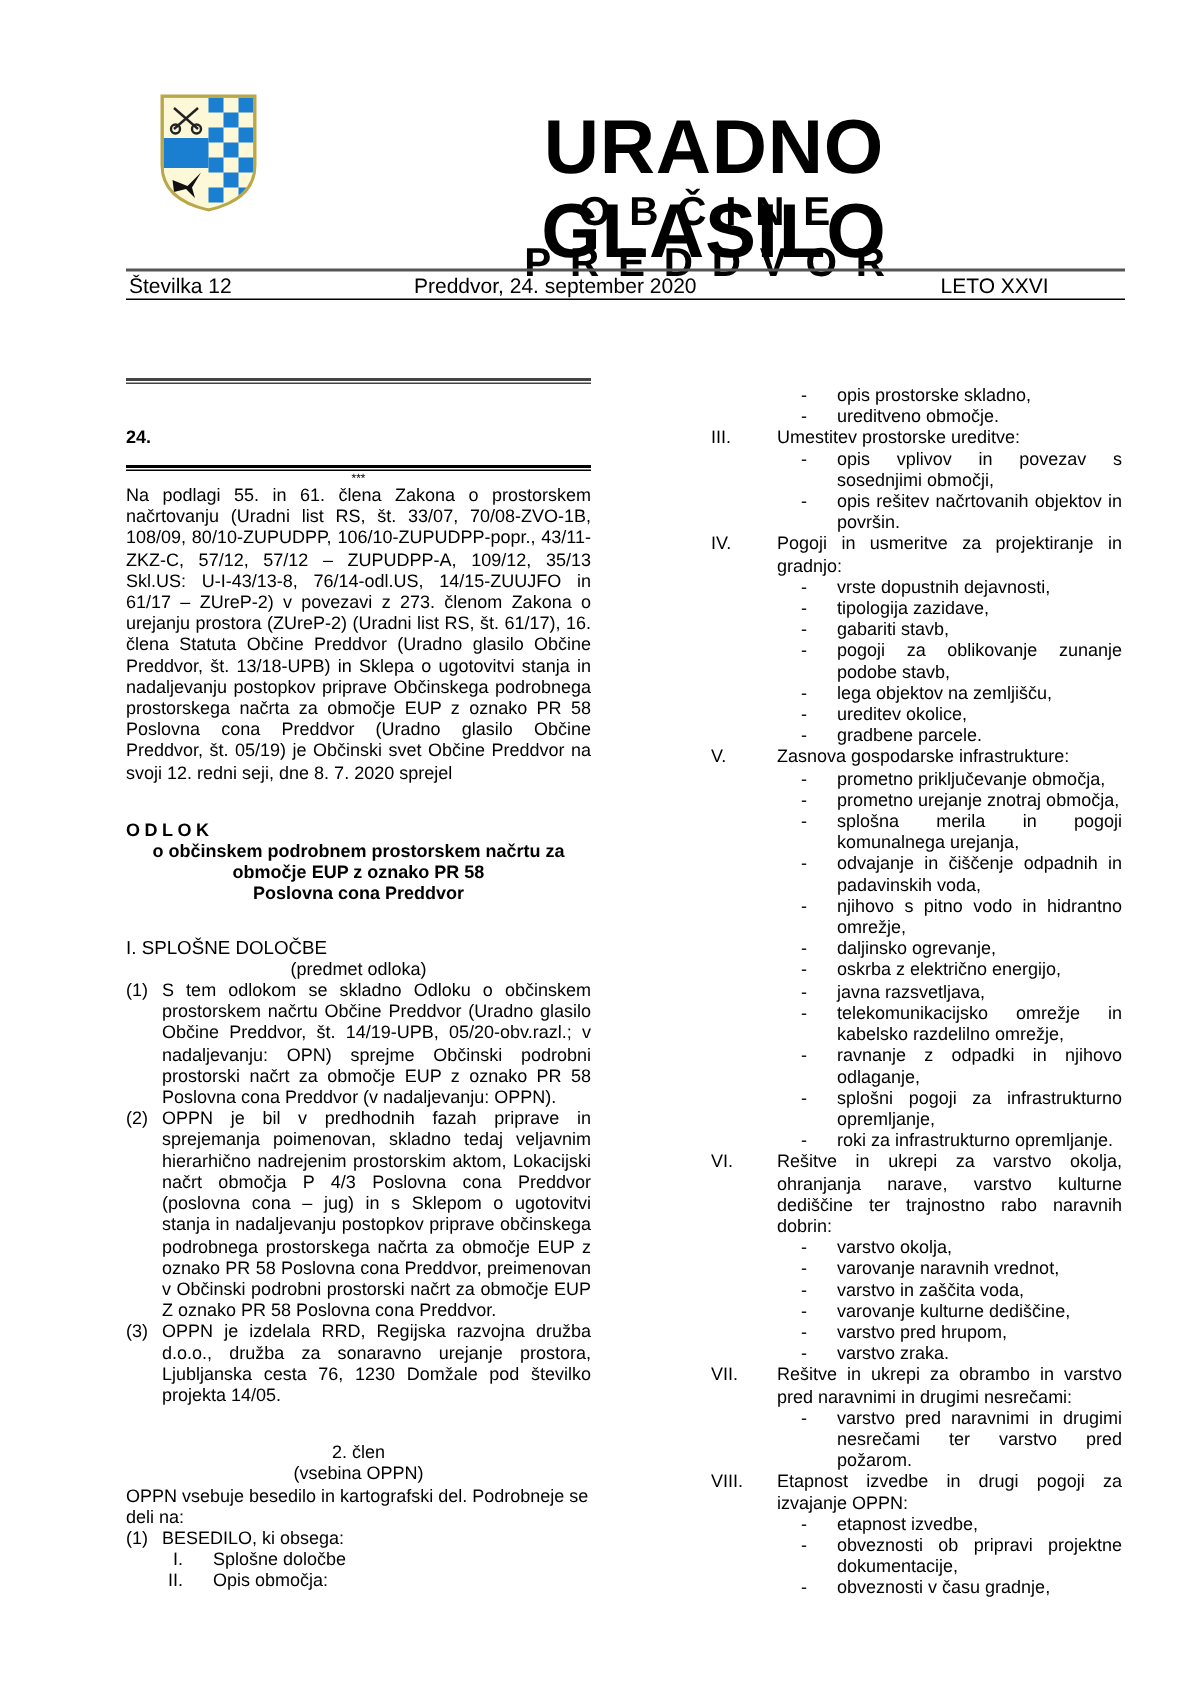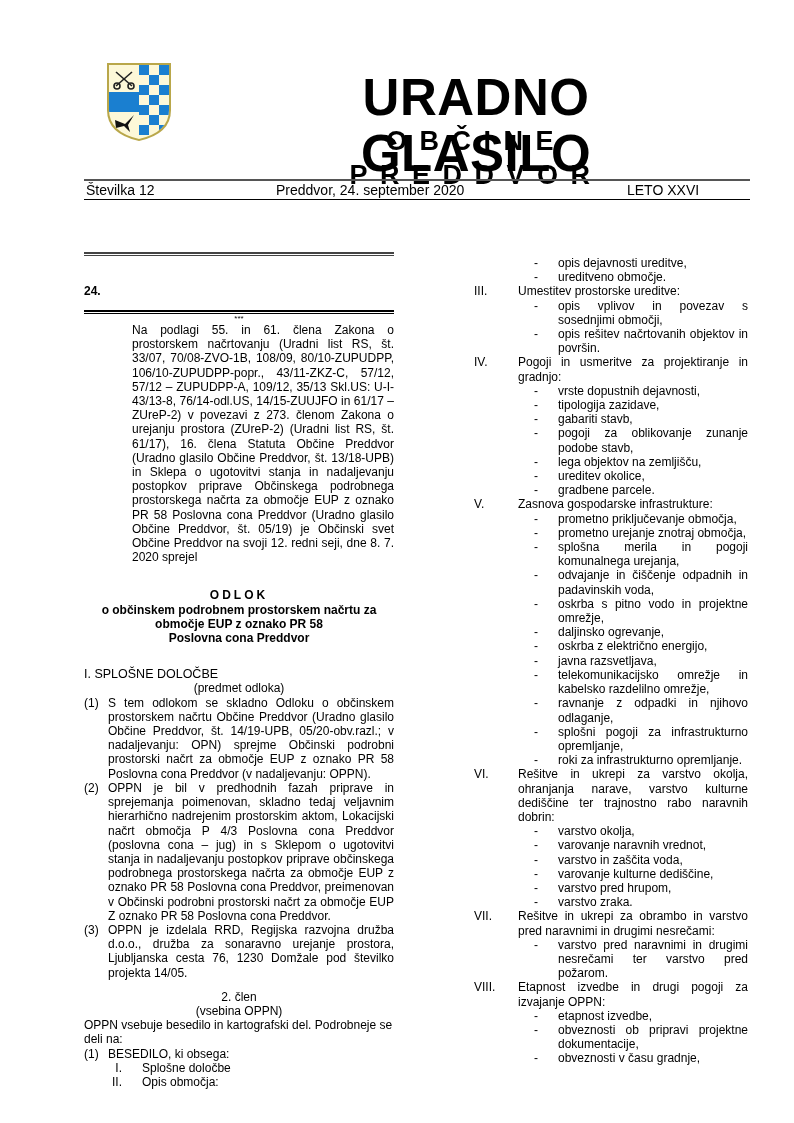--- a/index.html
+++ b/index.html
@@ -20,22 +20,22 @@
   .hdr-issue { left: 2px; }
   .hdr-date { left: 192px; }
   .hdr-year { left: 543px; }
 
   
   .col-left { left: 84px; top: 252px; width: 310px; font-size: 12px; line-height: 14.2px; }
   .dbl-rule { height: 4px; border-top: 2px solid #444; border-bottom: 1px solid #444; box-sizing: border-box; }
   .num24 { text-align: left; font-weight: bold; font-size: 12px; margin-top: 28px; height: 18px; }
   .dbl-rule2 { height: 4px; border-top: 2px solid #000; border-bottom: 1px solid #000; box-sizing: border-box; margin-top: 8px; }
   .stars { text-align: center; font-size: 8px; line-height: 9px; }
-  .justify { text-align: justify; margin-left: 48px; }
-  .odlok-title { text-align: center; font-weight: bold; letter-spacing: 3px; margin-top: 24px; }
+  .justify { text-align: justify; }
+  .odlok-title { text-align: left; font-weight: bold; letter-spacing: 3px; margin-top: 24px; }
   .odlok-sub { text-align: center; font-weight: bold; }
   .section-h { font-weight: normal; font-size: 12.5px; margin-top: 22px; }
   .center { text-align: center; }
   .num-item { display: flex; }
   .num-item .n { width: 24px; flex: 0 0 24px; }
   .num-item .t { flex: 1; text-align: justify; }
   .roman { display: flex; }
   .roman .r { width: 38px; flex: 0 0 38px; text-align: right; padding-right: 20px; box-sizing: border-box; margin-left: 20px; }
   .roman .t { flex: 1; }
 
@@ -121,41 +121,41 @@
   </div>
   <div class="num-item">
     <span class="n">(2)</span>
     <span class="t">OPPN je bil v predhodnih fazah priprave in sprejemanja poimenovan, skladno tedaj veljavnim hierarhično nadrejenim prostorskim aktom, Lokacijski načrt območja P 4/3 Poslovna cona Preddvor (poslovna cona – jug) in s Sklepom o ugotovitvi stanja in nadaljevanju postopkov priprave občinskega podrobnega prostorskega načrta za območje EUP z oznako PR 58 Poslovna cona Preddvor, preimenovan v Občinski podrobni prostorski načrt za območje EUP Z oznako PR 58 Poslovna cona Preddvor.</span>
   </div>
   <div class="num-item">
     <span class="n">(3)</span>
     <span class="t">OPPN je izdelala RRD, Regijska razvojna družba d.o.o., družba za sonaravno urejanje prostora, Ljubljanska cesta 76, 1230 Domžale pod številko projekta 14/05.</span>
   </div>
 
-  <div class="center" style="margin-top:10px">2. člen</div>
+  <div class="center" style="margin-top:24px">2. člen</div>
   <div class="center">(vsebina OPPN)</div>
   <div>OPPN vsebuje besedilo in kartografski del. Podrobneje se deli na:</div>
   <div class="num-item">
     <span class="n">(1)</span>
     <span class="t">BESEDILO, ki obsega:</span>
   </div>
   <div class="roman">
     <span class="r">I.</span>
     <span class="t">Splošne določbe</span>
   </div>
   <div class="roman">
     <span class="r">II.</span>
     <span class="t">Opis območja:</span>
   </div>
 </div>
 
 <div class="abs col-right" id="rightcol">
     <div class="dash">
       <span class="d">-</span>
-      <span class="t">opis dejavnosti ureditve,</span>
+      <span class="t">opis prostorske skladno,</span>
     </div>
     <div class="dash">
       <span class="d">-</span>
       <span class="t">ureditveno območje.</span>
     </div>
     <div class="rr">
       <span class="r">III.</span>
       <span class="t">Umestitev prostorske ureditve:</span>
     </div>
     <div class="dash">
@@ -213,21 +213,21 @@
     <div class="dash">
       <span class="d">-</span>
       <span class="t">splošna merila in pogoji komunalnega urejanja,</span>
     </div>
     <div class="dash">
       <span class="d">-</span>
       <span class="t">odvajanje in čiščenje odpadnih in padavinskih voda,</span>
     </div>
     <div class="dash">
       <span class="d">-</span>
-      <span class="t">oskrba s pitno vodo in projektne omrežje,</span>
+      <span class="t">njihovo s pitno vodo in hidrantno omrežje,</span>
     </div>
     <div class="dash">
       <span class="d">-</span>
       <span class="t">daljinsko ogrevanje,</span>
     </div>
     <div class="dash">
       <span class="d">-</span>
       <span class="t">oskrba z električno energijo,</span>
     </div>
     <div class="dash">

